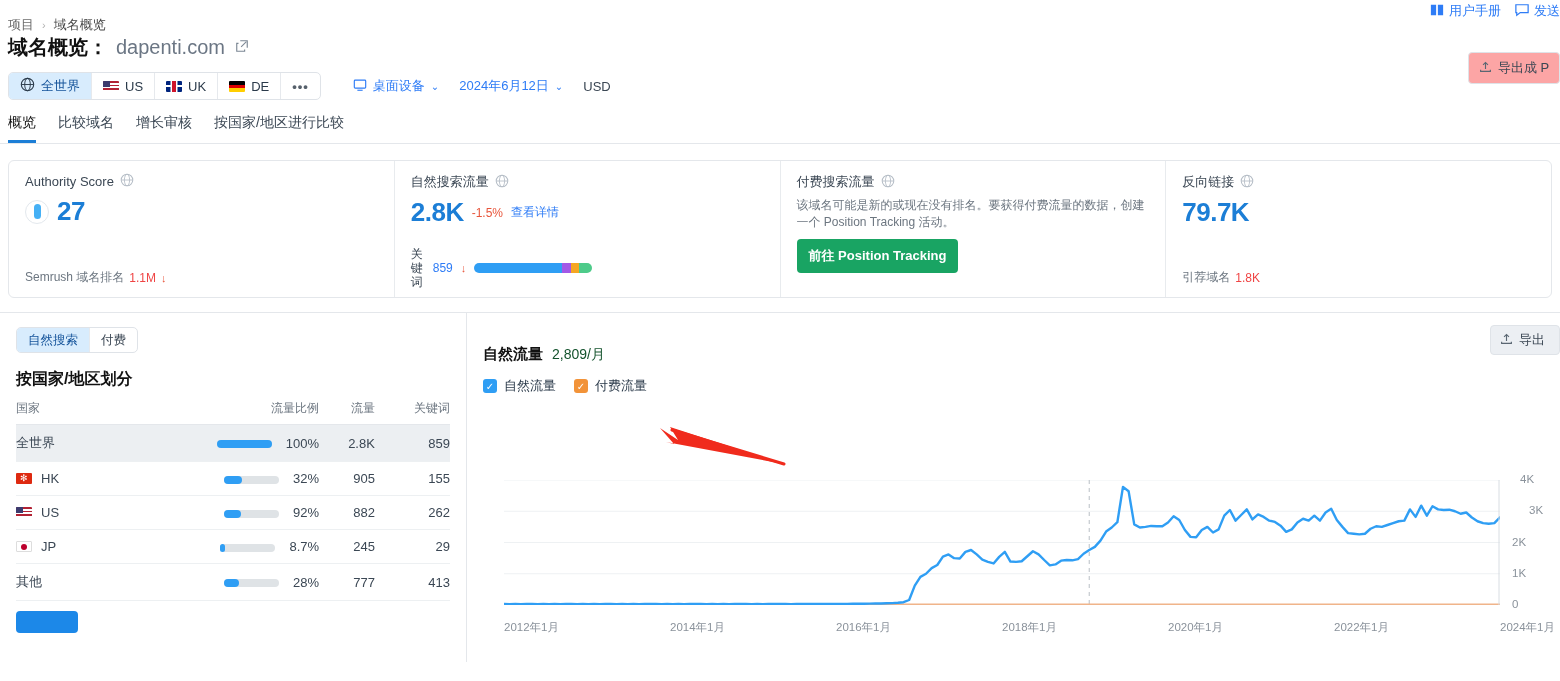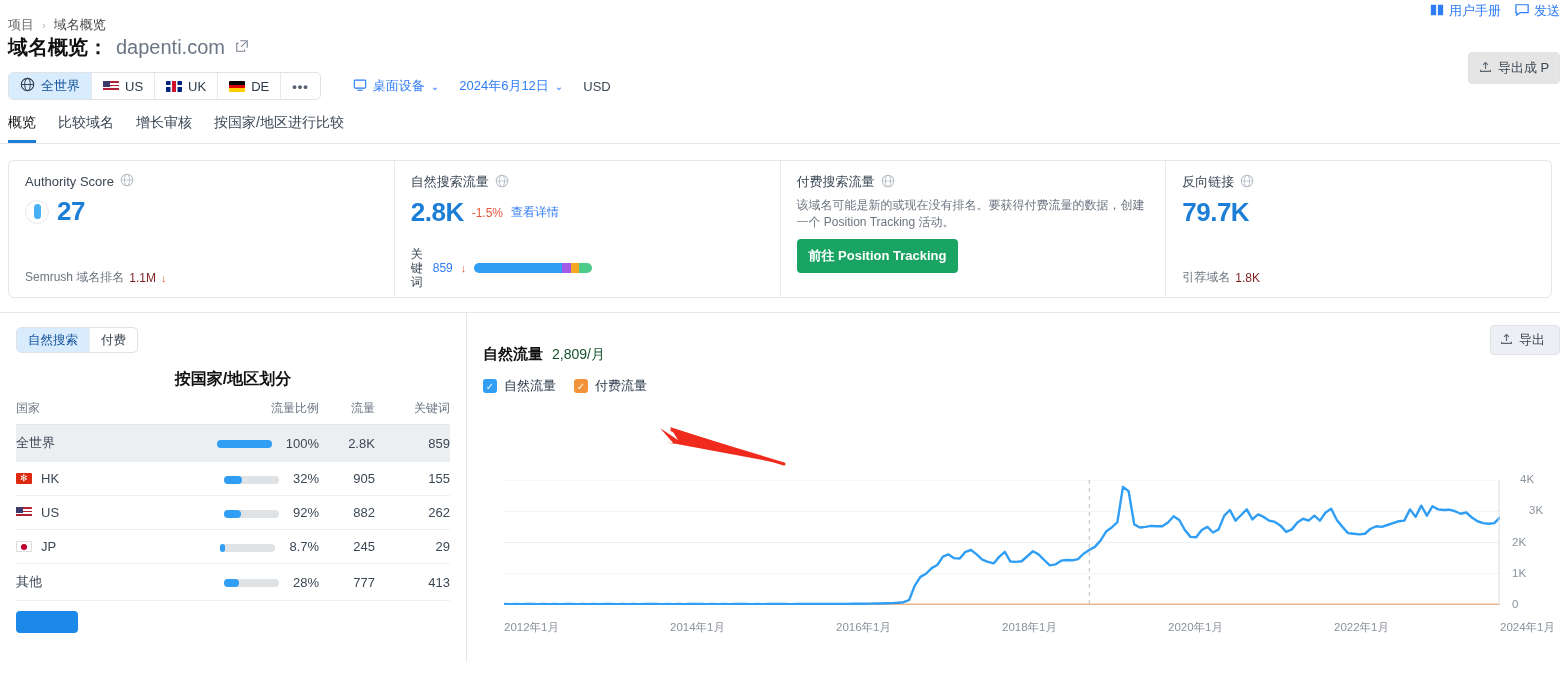--- a/index.html
+++ b/index.html
@@ -24,21 +24,21 @@
 
   
   .titlerow { position:relative; display:flex; align-items:center; gap:8px; padding:6px 0 0 8px; height:36px; }
   .page-title { font-size:20px; font-weight:bold; color:#111; }
   .domain-name { font-size:20px; color:#6b7684; font-weight:400; }
   .ext-ic { color:#7b8794; margin-left:2px; }
 
   .export-btn {
     position:absolute; right:0; top:26px;
     display:flex; align-items:center; gap:6px;
-    background:#e5e5e5; border:1px solid #dfe3e8; border-radius:4px;
+    background:#fca5a5; border:1px solid #dfe3e8; border-radius:4px;
     padding:6px 10px; font-size:13px; color:#3b4754; cursor:pointer;
     white-space:nowrap; overflow:hidden; width:92px;
   }
 
   
   .filters { display:flex; align-items:center; gap:0; padding:10px 0 0 8px; height:38px; }
   .geo-group { display:flex; border:1px solid #dfe3e8; border-radius:5px; overflow:hidden; background:#fff; height:28px; }
   .geo-item { display:flex; align-items:center; gap:6px; padding:0 11px; font-size:13px; color:#2b3a4a; cursor:pointer; border-right:1px solid #e6e9ed; }
   .geo-item:last-child { border-right:none; }
   .geo-item.active { background:#d8ecfd; color:#14539a; }
@@ -71,40 +71,40 @@
   .card:last-child { border-right:none; }
   .card-head { display:flex; align-items:center; gap:6px; font-size:13px; color:#3b4754; }
   .globe-ic { color:#b6bec7; }
   .big-num { font-size:26px; font-weight:bold; color:#1c7ed6; letter-spacing:-0.5px; }
   .as-row { display:flex; align-items:center; gap:8px; margin-top:6px; }
   .as-gauge { width:24px; height:24px; border-radius:50%; border:1.5px solid #e3e8ed; display:flex; align-items:center; justify-content:center; }
   .as-gauge .pill { width:7px; height:15px; border-radius:4px; background:#45b0f5; }
   .delta { font-size:12px; color:#e8553b; }
   .link { font-size:12px; color:#2e7cf6; cursor:pointer; }
   .card-foot { position:absolute; bottom:11px; left:16px; font-size:12px; color:#6c7680; display:flex; gap:5px; align-items:center; }
-  .card-foot .v { color:#7f1d1d; }
+  .card-foot .v { color:#ef4444; }
   .arrow-down { color:#e8553b; font-size:11px; }
 
   .kw-row { position:absolute; bottom:8px; left:16px; display:flex; align-items:center; gap:8px; }
   .kw-label { font-size:12px; color:#3b4754; width:14px; line-height:14px; }
   .kw-val { font-size:12px; color:#2e7cf6; }
   .kw-bar { display:flex; height:10px; width:118px; border-radius:5px; overflow:hidden; }
   .kw-bar i { display:block; height:100%; }
 
   .card-desc { font-size:12px; color:#6c7680; line-height:17px; margin-top:6px; }
   .pt-btn { margin-top:8px; display:inline-block; background:#19a463; color:#fff; font-size:13px; font-weight:bold; padding:8px 12px; border-radius:4px; cursor:pointer; }
 
   
   .lower { display:flex; margin-top:14px; border-top:1px solid #e4e7eb; height:350px; background:#fff; }
   .left-panel { width:467px; border-right:1px solid #e4e7eb; padding:14px 16px 0 16px; }
   .seg { display:inline-flex; border:1px solid #dfe3e8; border-radius:5px; overflow:hidden; background:#fff; height:26px; }
   .seg div { padding:0 11px; font-size:12.5px; display:flex; align-items:center; cursor:pointer; color:#3b4754; border-right:1px solid #e6e9ed; }
   .seg div:last-child { border-right:none; }
   .seg div.active { background:#d8ecfd; color:#14539a; }
-  .sec-title { font-size:16px; font-weight:bold; color:#111; margin:16px 0 10px 0;text-align:center; }
+  .sec-title { font-size:16px; font-weight:bold; color:#111; margin:16px 0 10px 0; }
 
   table.ctbl { width:100%; border-collapse:collapse; font-size:13px; }
   table.ctbl th { font-size:12px; color:#6c7680; font-weight:normal; text-align:right; padding:0 0 7px 0; border-bottom:1px solid #e4e7eb; }
   table.ctbl th.l { text-align:left; }
   table.ctbl td { padding:9px 0; border-bottom:1px solid #edf0f2; text-align:right; color:#3b4754; }
   table.ctbl td.l { text-align:left; }
   table.ctbl tr.hl td { background:#eceff2; }
   .cname { display:flex; align-items:center; gap:9px; }
   .pbar { display:inline-block; width:55px; height:8px; border-radius:4px; background:#dfe3e6; position:relative; vertical-align:middle; }
   .pbar i { position:absolute; left:0; top:0; height:100%; border-radius:4px; background:#2f9ef4; }

